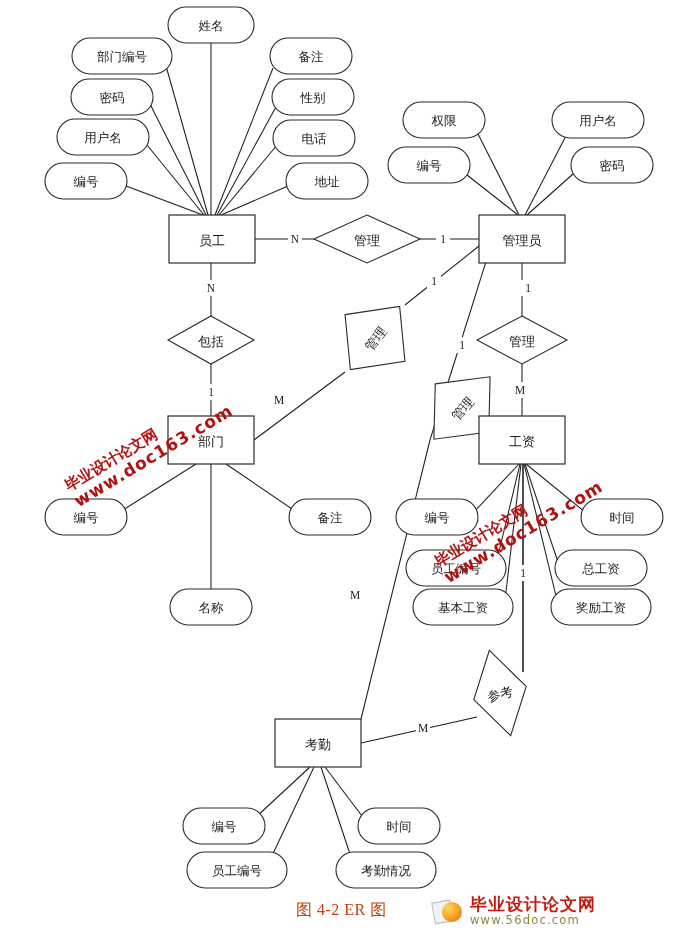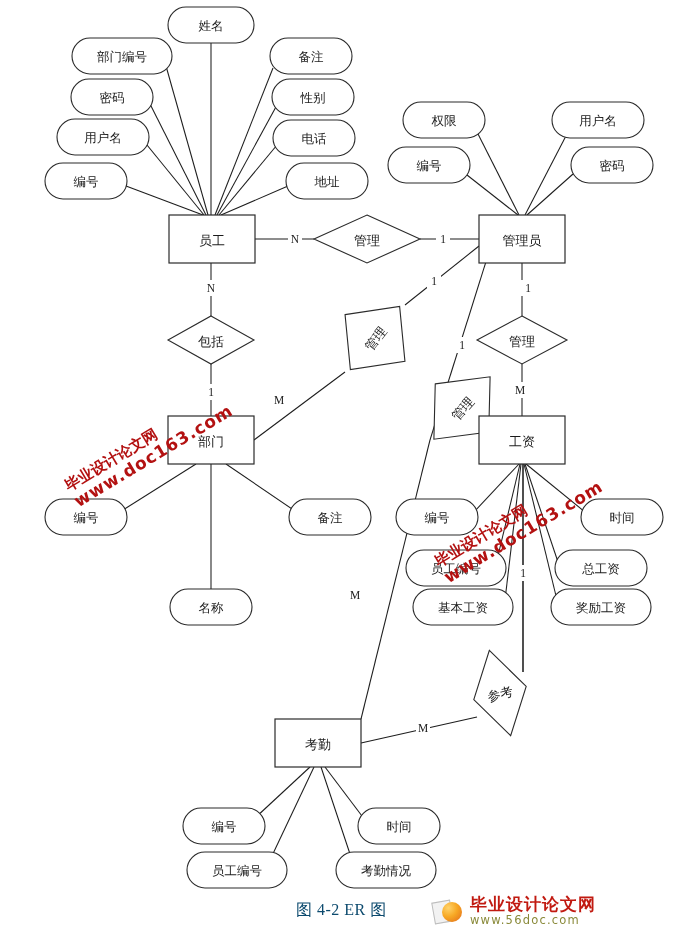--- a/index.html
+++ b/index.html
@@ -66,21 +66,21 @@
     fill: #1a1a1a;
     text-anchor: middle;
     dominant-baseline: central;
   }
   .caption {
     position: absolute;
     left: 296px;
     top: 900px;
     font-family: "Liberation Serif", "DejaVu Serif", serif;
     font-size: 16px;
-    color: #0c4a6e;
+    color: #c2410c;
     letter-spacing: 0.5px;
     white-space: nowrap;
   }
   
   .wm {
     position: absolute;
     color: #b31111;
     font-family: "DejaVu Sans", sans-serif;
     font-weight: bold;
     white-space: nowrap;

